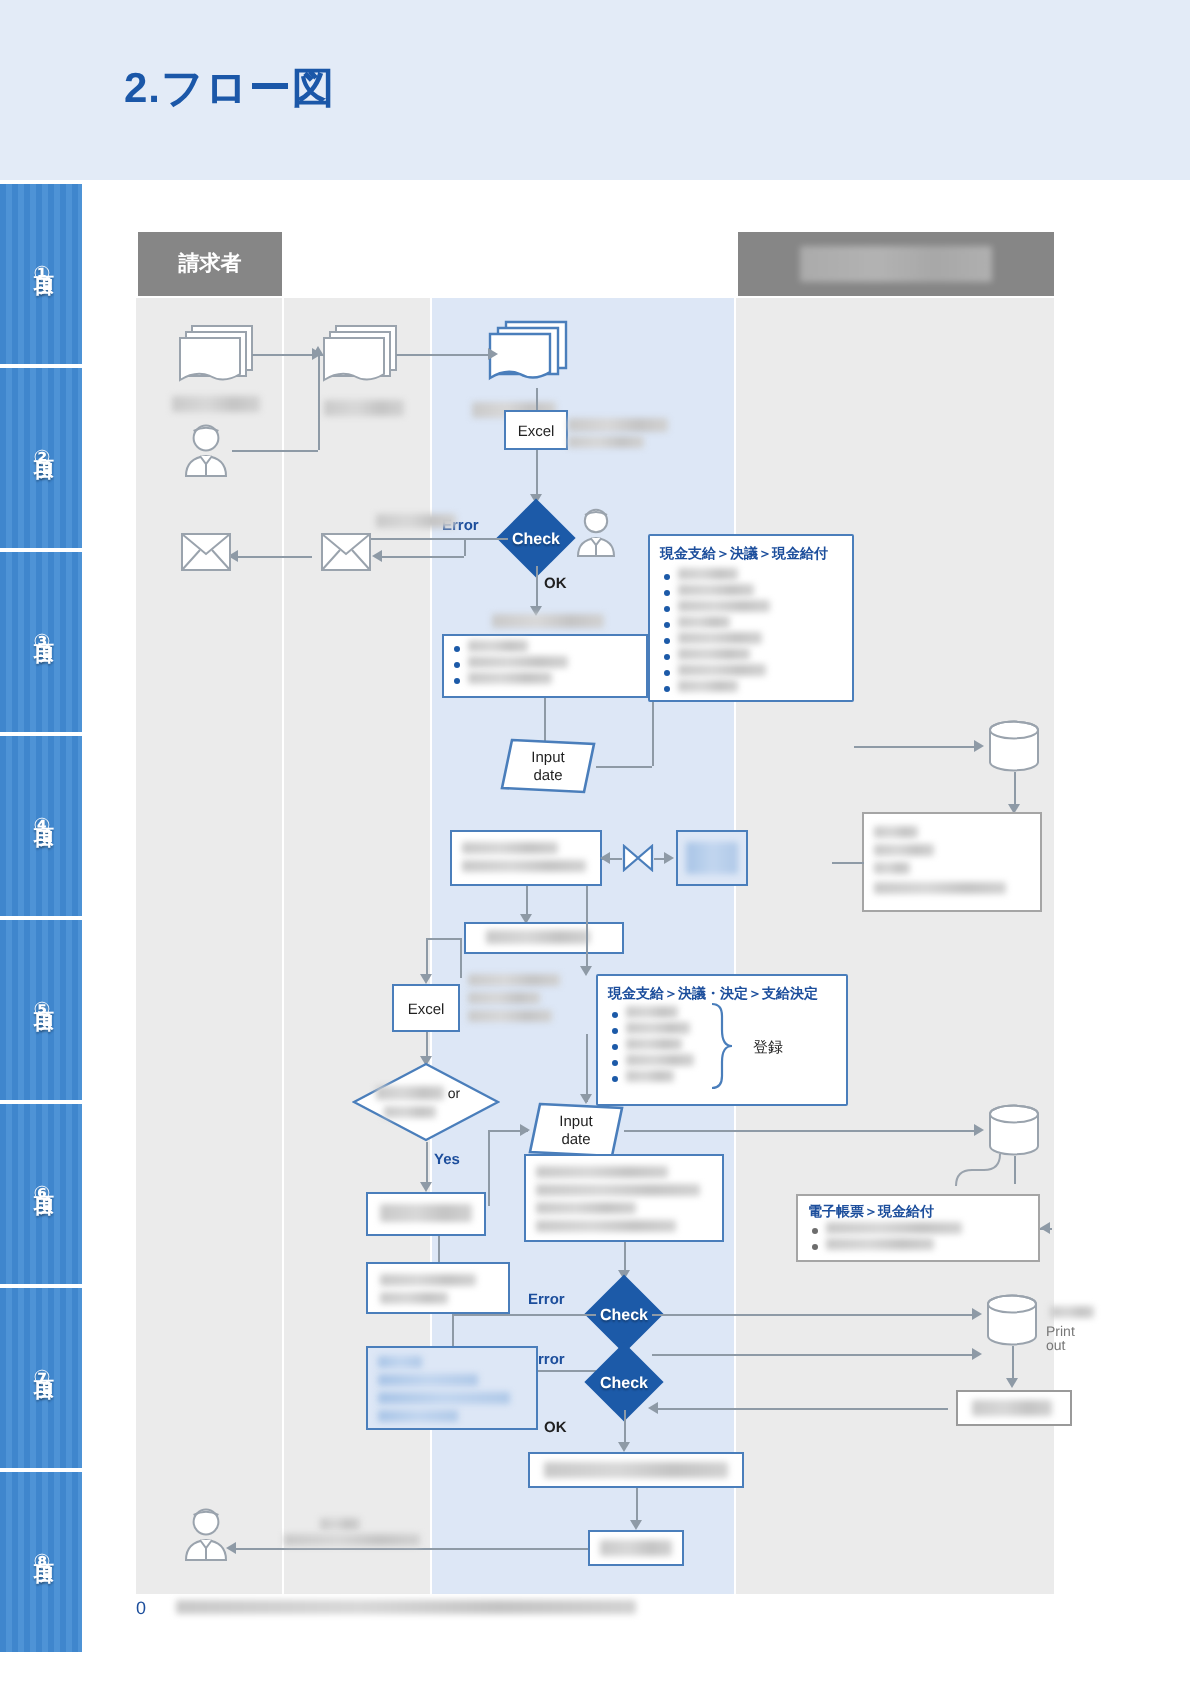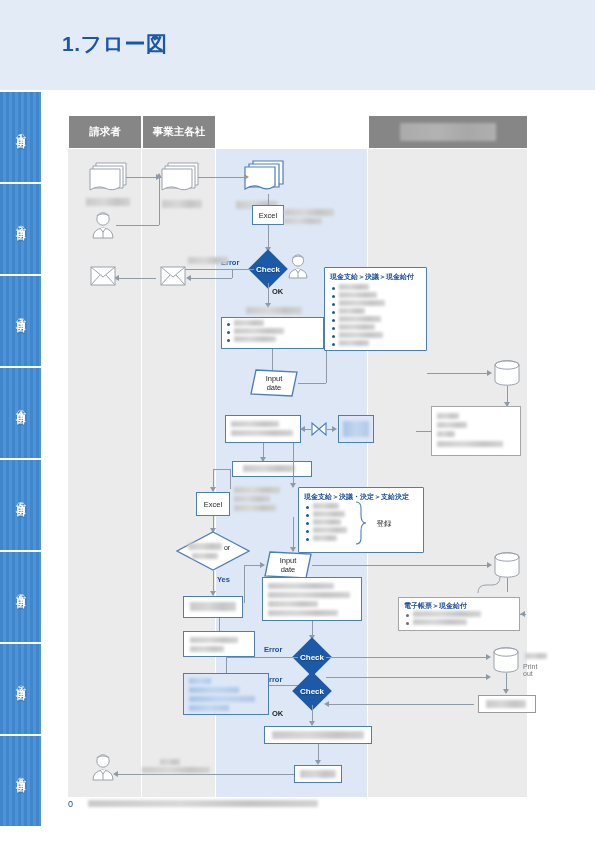--- a/index.html
+++ b/index.html
@@ -161,21 +161,21 @@
     position:absolute;left:88px;top:800px;width:230px;height:7px;
   }
   .print-out{
     position:absolute;font-size:7px;color:#777;
   }
 </style>
 </head>
 <body>
 
 <div class="header-band"></div>
-<div class="page-title">1.フロー図</div>
+<div class="page-title">2.フロー図</div>
 
 <div class="tab-rail">
   <div class="tab">
     <span class="tab-label">項目①</span>
     </div>
   <div class="tab">
     <span class="tab-label">項目②</span>
     </div>
   <div class="tab">
     <span class="tab-label">項目③</span>
@@ -201,23 +201,20 @@
 
   <div class="flow-wrap">
 
     <div class="col-body c1 gray"></div>
     <div class="col-body c2 gray"></div>
     <div class="col-body c3 lightblue"></div>
     <div class="col-body c4 gray"></div>
 
     <div class="col-head c1 gray">
       <span>請求者</span>
-      </div>
-    <div class="col-head c2 gray">
-      <span>事業主各社</span>
       </div>
     <div class="col-head c4 gray">
       <div class="redact" style="width:96px;height:18px;opacity:.55;"></div>
     </div>
 
     <svg class="node" style="left:20px;top:46px;width:42px;height:33px;" viewBox="0 0 42 33">
       <path d="M8 2 h30 v22 h-30 z" fill="#fff" stroke="#9aa3ad" stroke-width="1"></path>
       <path d="M5 5 h30 v22 h-30 z" fill="#fff" stroke="#9aa3ad" stroke-width="1"></path>
       <path d="M2 8 h30 v18 q-8 5 -15 1 q-7 -3 -15 2 z" fill="#fff" stroke="#9aa3ad" stroke-width="1"></path>
     </svg>

